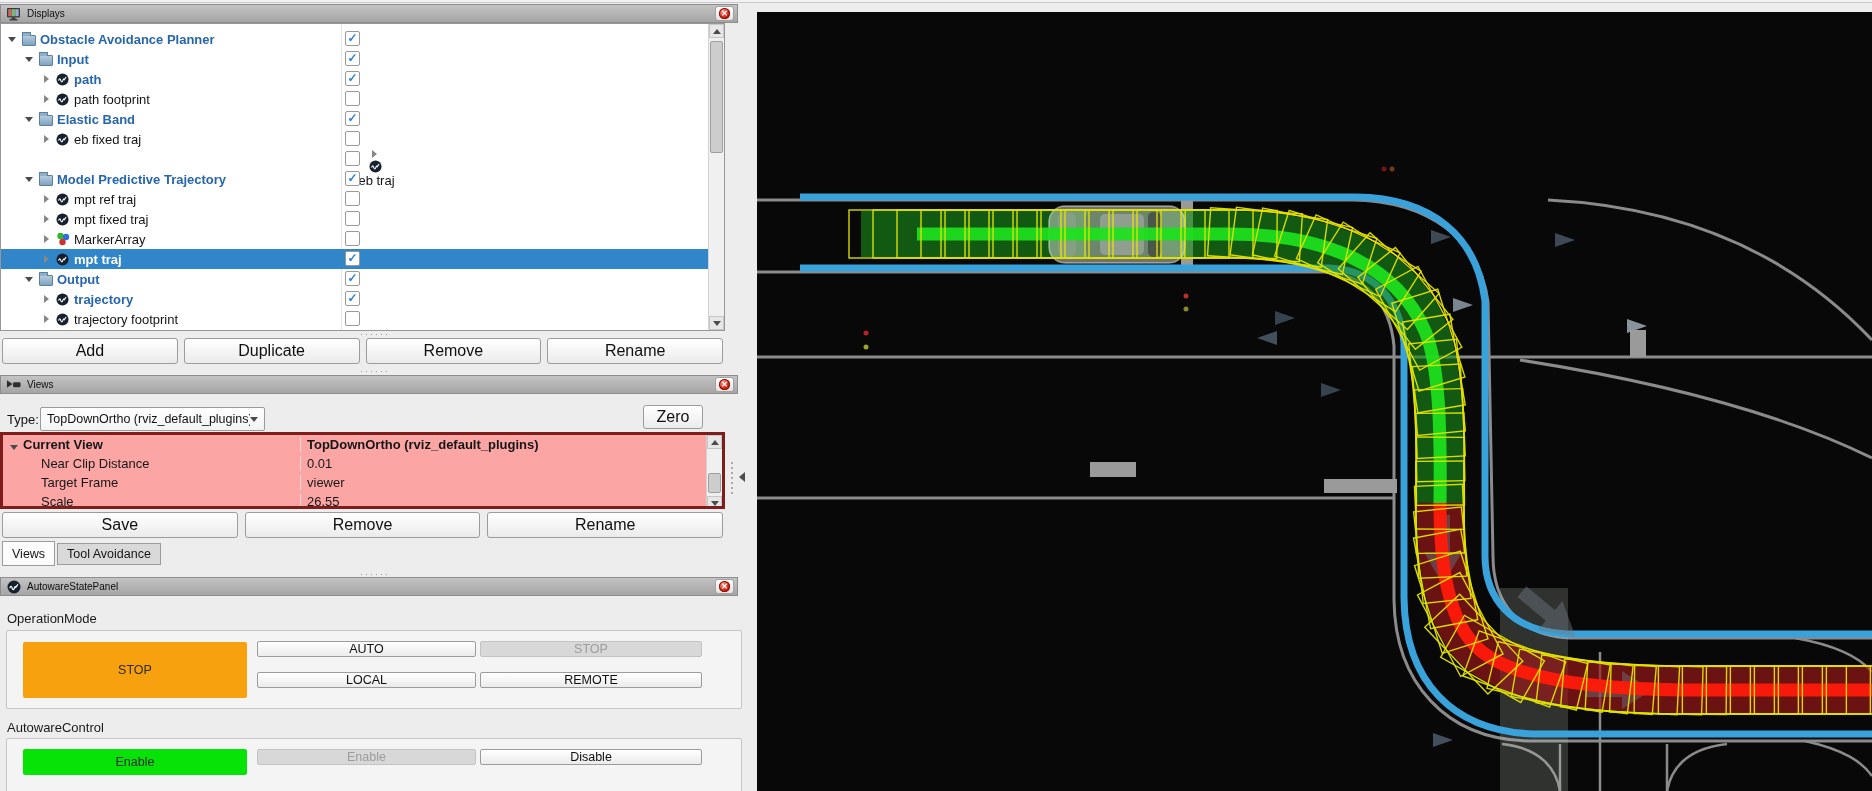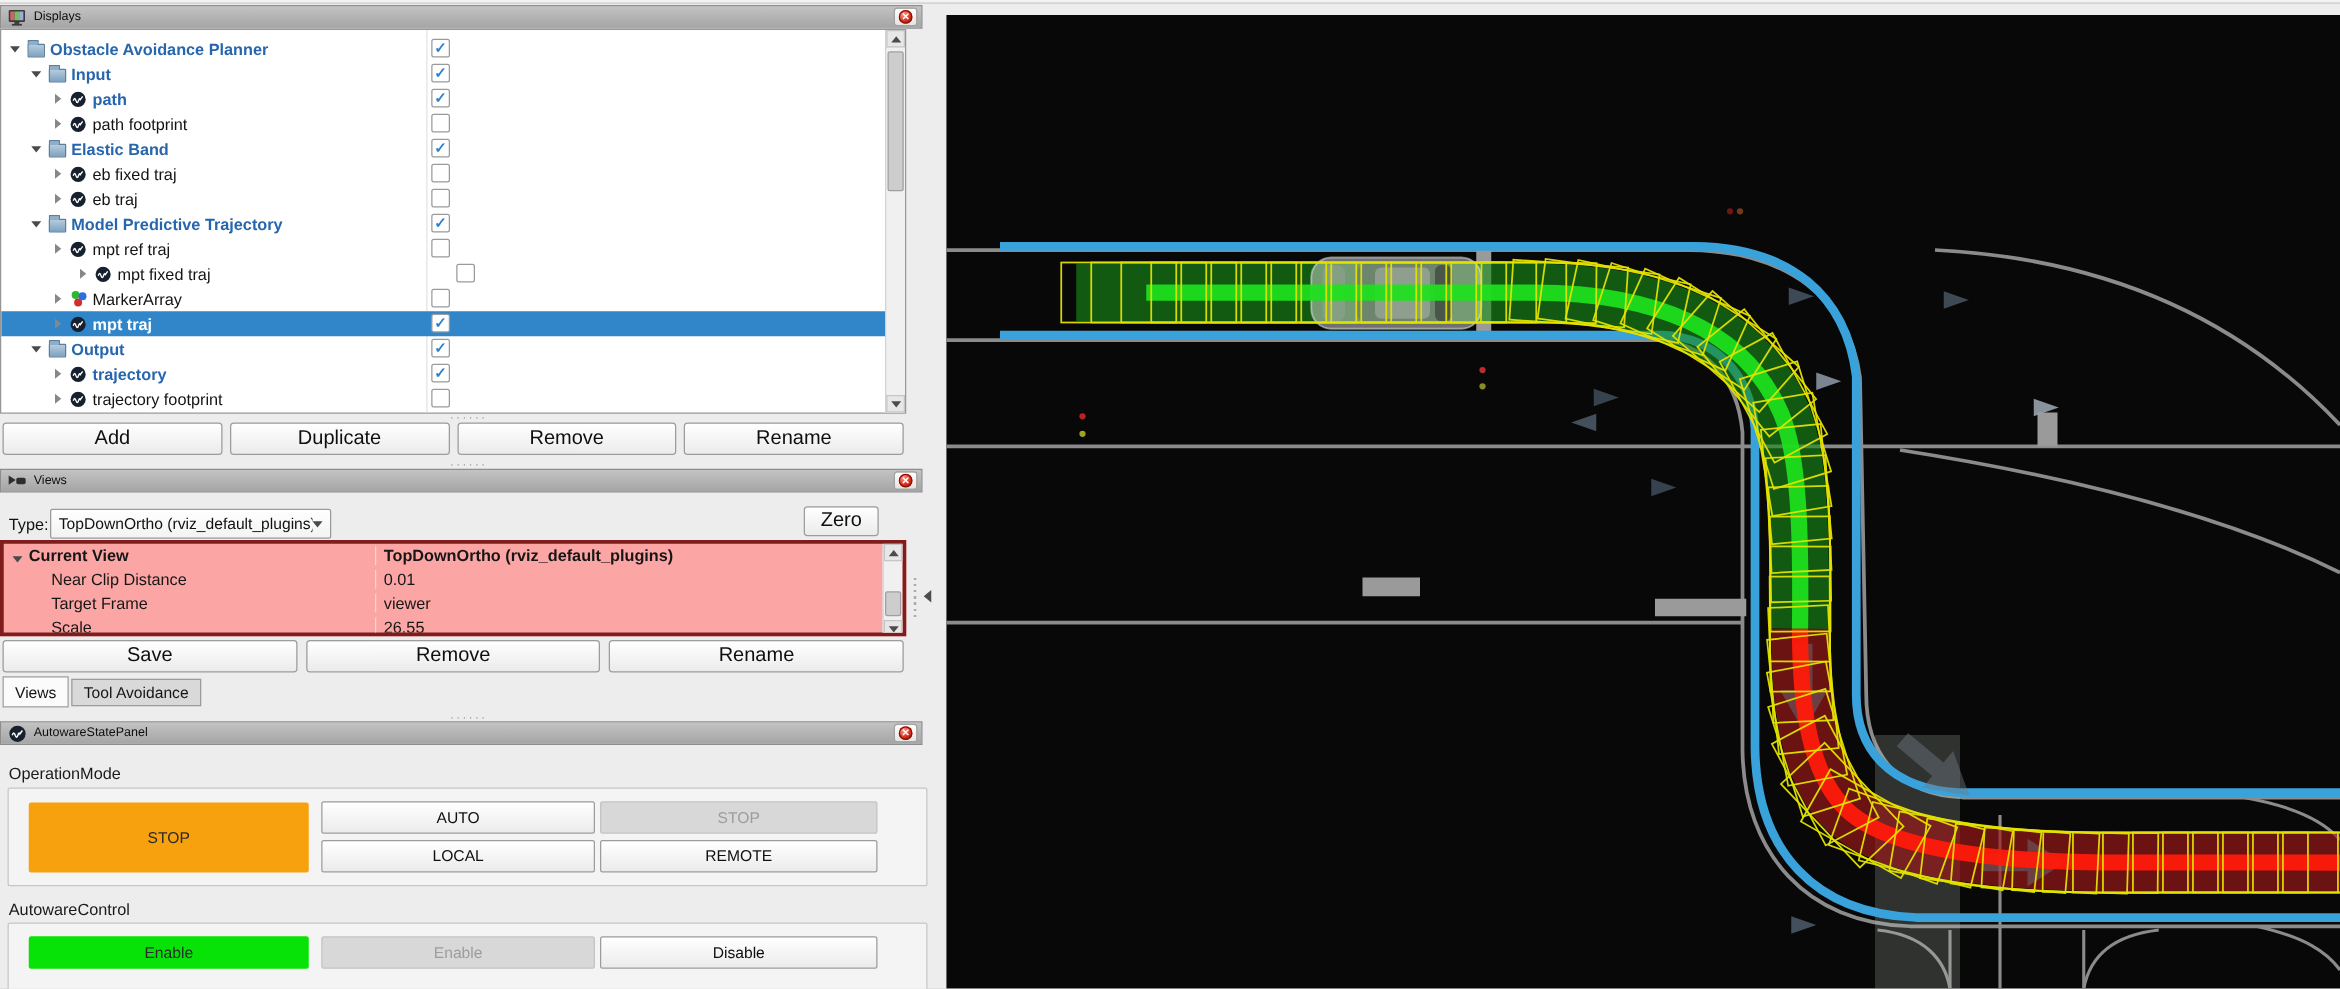--- a/index.html
+++ b/index.html
@@ -93,21 +93,21 @@
     font-size:12.5px; color:#151515; border:1px solid #9c9c9c; white-space:nowrap; }
   .tab.active { background:#fbfbfb; height:25px; top:541px; z-index:2; }
   .tab.inactive { background:#d9d9d9; height:22px; top:543px; }
 
   
   .aw-label { position:absolute; left:7px; font-size:13px; color:#1a1a1a; }
   .groupbox { position:absolute; left:6px; width:736px; background:#f4f4f4;
     border:1px solid #c6c6c6; border-radius:2px; }
   .state-btn { position:absolute; left:16px; width:224px; display:flex; align-items:center;
     justify-content:center; font-size:12.5px; color:#2b2b2b; border-radius:2px; }
-  .grid-btn { position:absolute; height:26px; font-size:12.5px; border-radius:2px; }
+  .grid-btn { position:absolute; height:16px; font-size:12.5px; border-radius:2px; }
 
   
   #viewport { position:absolute; left:757px; top:12px; width:1115px; height:779px; }
   #viewport svg { display:block; }
 
   .collapse-arrow { position:absolute; left:739px; top:472px; width:0; height:0;
     border-top:5px solid transparent; border-bottom:5px solid transparent;
     border-right:6px solid #4d4d4d; }
   .handle-dots { position:absolute; left:731px; top:462px; width:2px; height:34px;
     background:repeating-linear-gradient(#aaa 0 2px, transparent 2px 5px); }
@@ -188,21 +188,21 @@
           <span class="exp collapsed"></span>
           <span class="ticon">
             <svg width="13" height="13" viewBox="0 0 14 14">
               <circle cx="7" cy="7" r="6.5" fill="#17202e"></circle>
               <path d="M2.8 8.2 Q4 4.4 5.2 8.2 Q6.3 11.2 7.3 8.2 Q8.2 5.4 8.9 7.2 L10.9 4.4" stroke="#fff" fill="none" stroke-width="1.2"></path>
             </svg>
           </span>
           <span class="lbl ">eb fixed traj</span>
           <span class="cb"></span>
         </div>
-        <div class="trow" style="padding-left: 40px;">
+        <div class="trow" style="padding-left: 40px; flex-direction: column;">
           <span class="exp collapsed"></span>
           <span class="ticon">
             <svg width="13" height="13" viewBox="0 0 14 14">
               <circle cx="7" cy="7" r="6.5" fill="#17202e"></circle>
               <path d="M2.8 8.2 Q4 4.4 5.2 8.2 Q6.3 11.2 7.3 8.2 Q8.2 5.4 8.9 7.2 L10.9 4.4" stroke="#fff" fill="none" stroke-width="1.2"></path>
             </svg>
           </span>
           <span class="lbl ">eb traj</span>
           <span class="cb"></span>
         </div>
@@ -218,21 +218,21 @@
           <span class="exp collapsed"></span>
           <span class="ticon">
             <svg width="13" height="13" viewBox="0 0 14 14">
               <circle cx="7" cy="7" r="6.5" fill="#17202e"></circle>
               <path d="M2.8 8.2 Q4 4.4 5.2 8.2 Q6.3 11.2 7.3 8.2 Q8.2 5.4 8.9 7.2 L10.9 4.4" stroke="#fff" fill="none" stroke-width="1.2"></path>
             </svg>
           </span>
           <span class="lbl ">mpt ref traj</span>
           <span class="cb"></span>
         </div>
-        <div class="trow" style="padding-left: 40px; margin-left: 20px;">
+        <div class="trow" style="padding-left: 40px;">
           <span class="exp collapsed"></span>
           <span class="ticon">
             <svg width="13" height="13" viewBox="0 0 14 14">
               <circle cx="7" cy="7" r="6.5" fill="#17202e"></circle>
               <path d="M2.8 8.2 Q4 4.4 5.2 8.2 Q6.3 11.2 7.3 8.2 Q8.2 5.4 8.9 7.2 L10.9 4.4" stroke="#fff" fill="none" stroke-width="1.2"></path>
             </svg>
           </span>
           <span class="lbl ">mpt fixed traj</span>
           <span class="cb"></span>
         </div>

